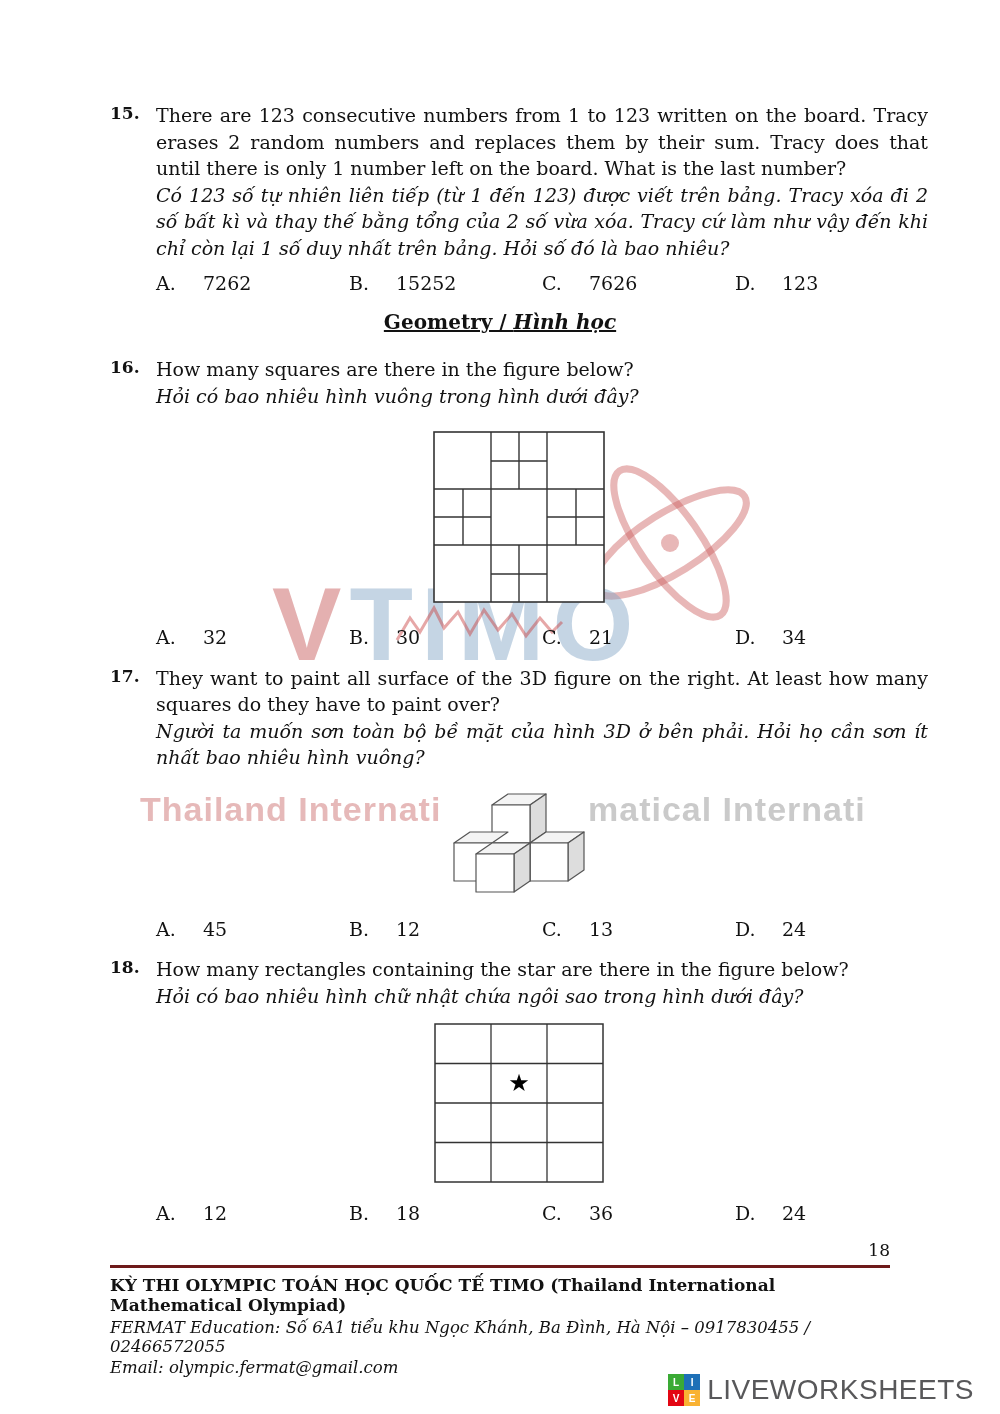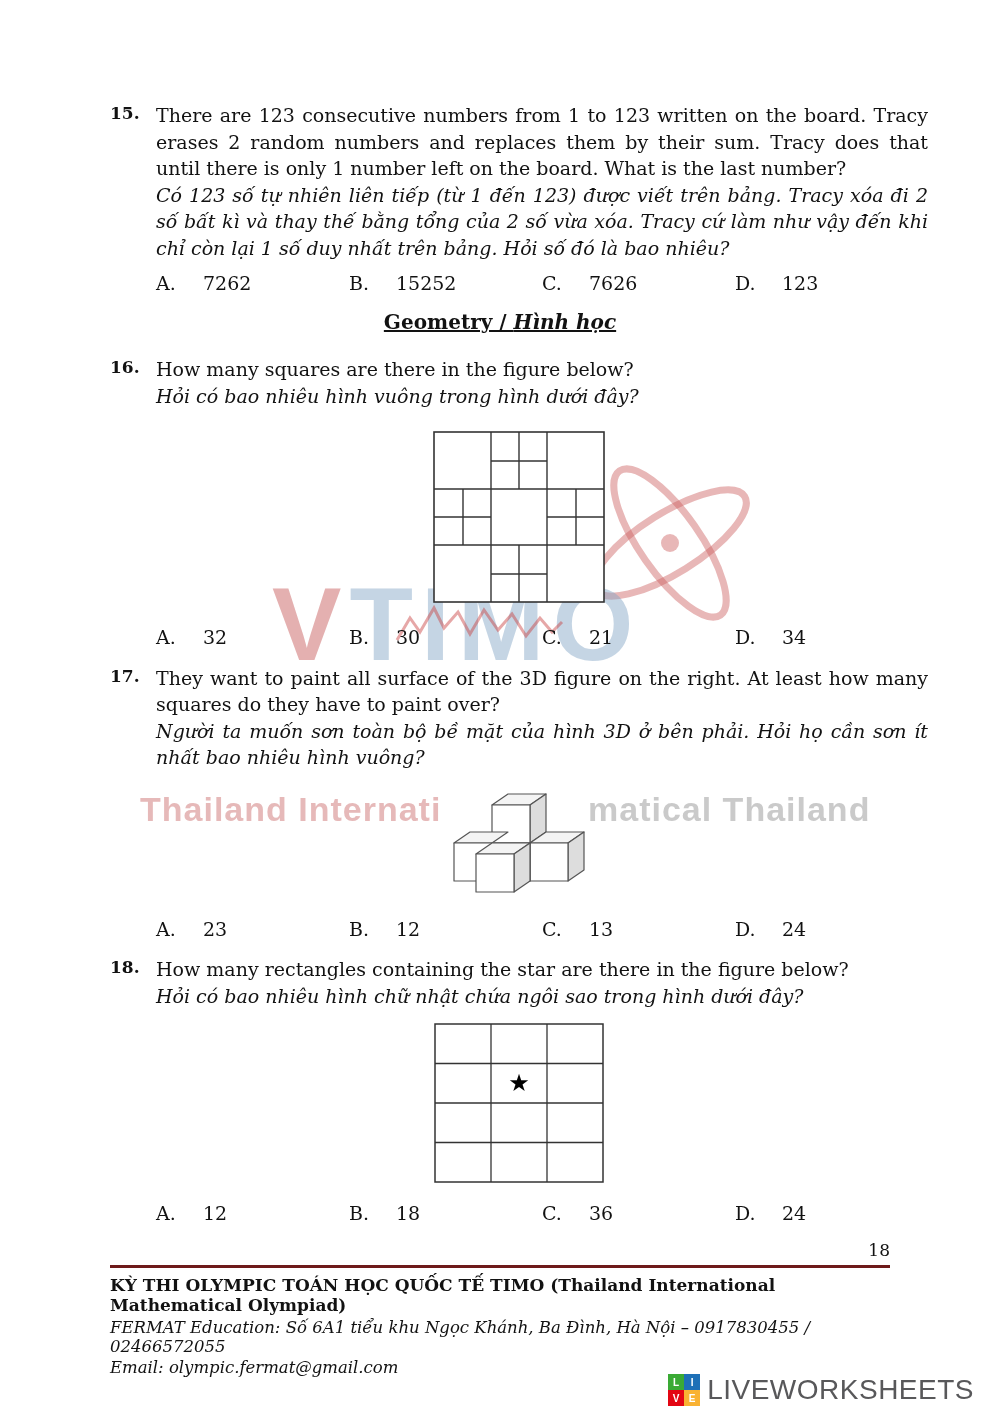--- a/index.html
+++ b/index.html
@@ -89,21 +89,21 @@
       </g>
       <circle cx="105" cy="95" r="9" fill="rgba(205,95,95,0.45)"></circle>
     </svg>
     <div class="wm-logo">
       <span class="wm-v">V</span><span class="wm-timo">TIMO</span>
     </div>
     <svg class="wm-skyline" width="175" height="55" viewBox="0 0 175 55">
       <path d="M5,48 L18,26 L28,40 L42,16 L52,36 L66,20 L78,42 L92,18 L106,38 L120,22 L134,44 L148,26 L160,40 L170,30" fill="none" stroke="rgba(200,60,60,0.45)" stroke-width="3"></path>
     </svg>
     <div class="wm-band wm-band-left">Thailand Internati</div>
-    <div class="wm-band wm-band-right">matical Thailand</div>
+    <div class="wm-band wm-band-right">matical Internati</div>
   </div>
 
   <div class="content">
 
     <div class="question">
       <div class="qnum">15.</div>
       <div class="qbody">
         <div class="en">There are 123 consecutive numbers from 1 to 123 written on the board. Tracy erases 2 random numbers and replaces them by their sum. Tracy does that until there is only 1 number left on the board. What is the last number?</div>
         <div class="vi">Có 123 số tự nhiên liên tiếp (từ 1 đến 123) được viết trên bảng. Tracy xóa đi 2 số bất kì và thay thế bằng tổng của 2 số vừa xóa. Tracy cứ làm như vậy đến khi chỉ còn lại 1 số duy nhất trên bảng. Hỏi số đó là bao nhiêu?</div>
         <div class="options">
@@ -200,21 +200,21 @@
 
               <polygon points="32,67 70,67 86,56 48,56" fill="#f4f4f4"></polygon>
               <polygon points="70,67 86,56 86,94 70,105" fill="#dddddd"></polygon>
               <rect x="32" y="67" width="38" height="38" fill="#ffffff"></rect>
             </g>
           </svg>
         </div>
         <div class="options">
           <div class="opt">
               <span class="opt-label">A.</span>
-              <span>23</span>
+              <span>45</span>
             </div>
           <div class="opt">
               <span class="opt-label">B.</span>
               <span>12</span>
             </div>
           <div class="opt">
               <span class="opt-label">C.</span>
               <span>13</span>
             </div>
           <div class="opt">

